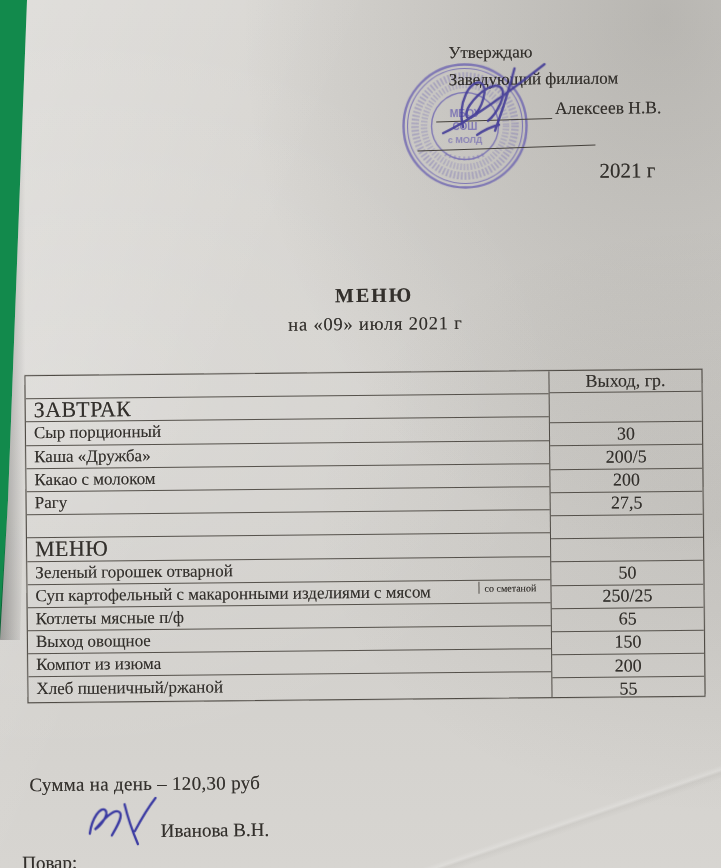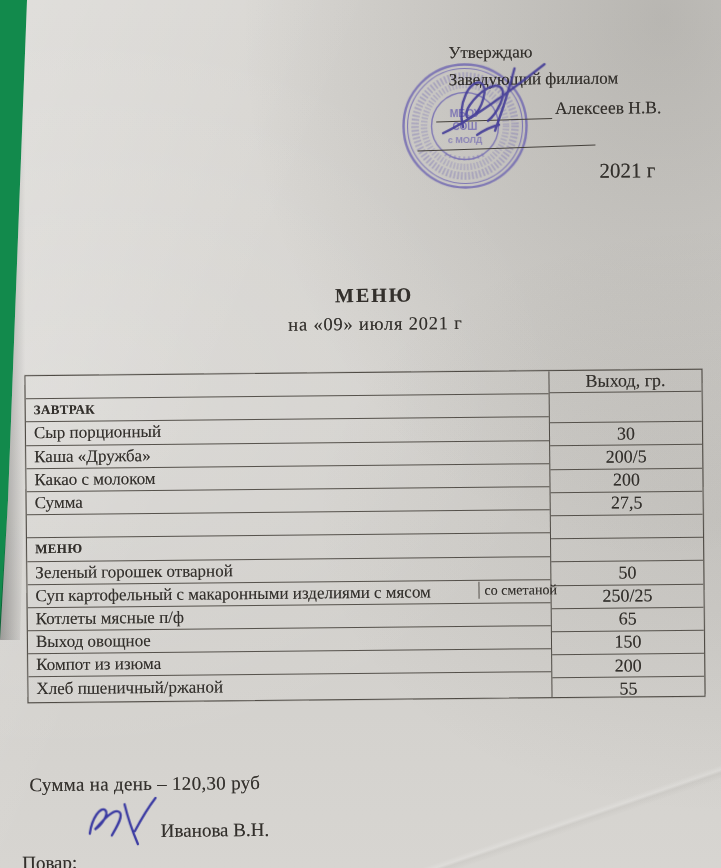--- a/index.html
+++ b/index.html
@@ -58,22 +58,22 @@
   
   .tbl{position:absolute;left:25px;top:372px;width:676px;height:326px;
     border:1.7px solid #4e4a44;display:flex;overflow:hidden;
     box-shadow:0 0 0 .5px rgba(78,74,68,.25);}
   .lcol{width:523px;display:flex;flex-direction:column;position:relative;z-index:2;}
   .rcol{flex:1;border-left:1.7px solid #4e4a44;display:flex;flex-direction:column;}
   .trow{height:23.2px;box-sizing:border-box;border-bottom:1.5px solid #55514b;
     padding-left:8px;font-size:17px;display:flex;align-items:center;position:relative;
     text-shadow:0 0 .5px rgba(51,48,44,.5);}
   .trow:last-child{border-bottom:none;}
-  .trow.bold span.nm{font-weight:bold;letter-spacing:.4px;font-size:13px;}
-  .note{position:absolute;left:451px;top:1.5px;font-size:14px;
+  .trow.bold span.nm{font-weight:normal;letter-spacing:.4px;font-size:22px;}
+  .note{position:absolute;left:451px;top:1.5px;font-size:10px;
     border-left:1.5px solid #55514b;padding:1px 4px 0 5px;white-space:nowrap;background:rgba(214,212,208,.0);}
   .vhead{height:23.2px;box-sizing:border-box;border-bottom:1.5px solid #55514b;
     display:flex;align-items:center;justify-content:center;font-size:18px;
     text-shadow:0 0 .5px rgba(51,48,44,.5);}
   .vrows{margin-top:7px;display:flex;flex-direction:column;}
   .vrow{height:23.2px;box-sizing:border-box;border-bottom:1.5px solid #55514b;
     display:flex;align-items:center;justify-content:center;font-size:18px;
     text-shadow:0 0 .5px rgba(51,48,44,.5);}
 
   
@@ -135,21 +135,21 @@
         <div class="trow">
           <span class="nm">Сыр порционный</span>
         </div>
         <div class="trow">
           <span class="nm">Каша «Дружба»</span>
         </div>
         <div class="trow">
           <span class="nm">Какао с молоком</span>
         </div>
         <div class="trow">
-          <span class="nm">Сумма</span>
+          <span class="nm">Рагу</span>
         </div>
         <div class="trow">
           <span class="nm"></span>
         </div>
         <div class="trow bold">
           <span class="nm">МЕНЮ</span>
         </div>
         <div class="trow">
           <span class="nm">Зеленый горошек отварной</span>
         </div>

